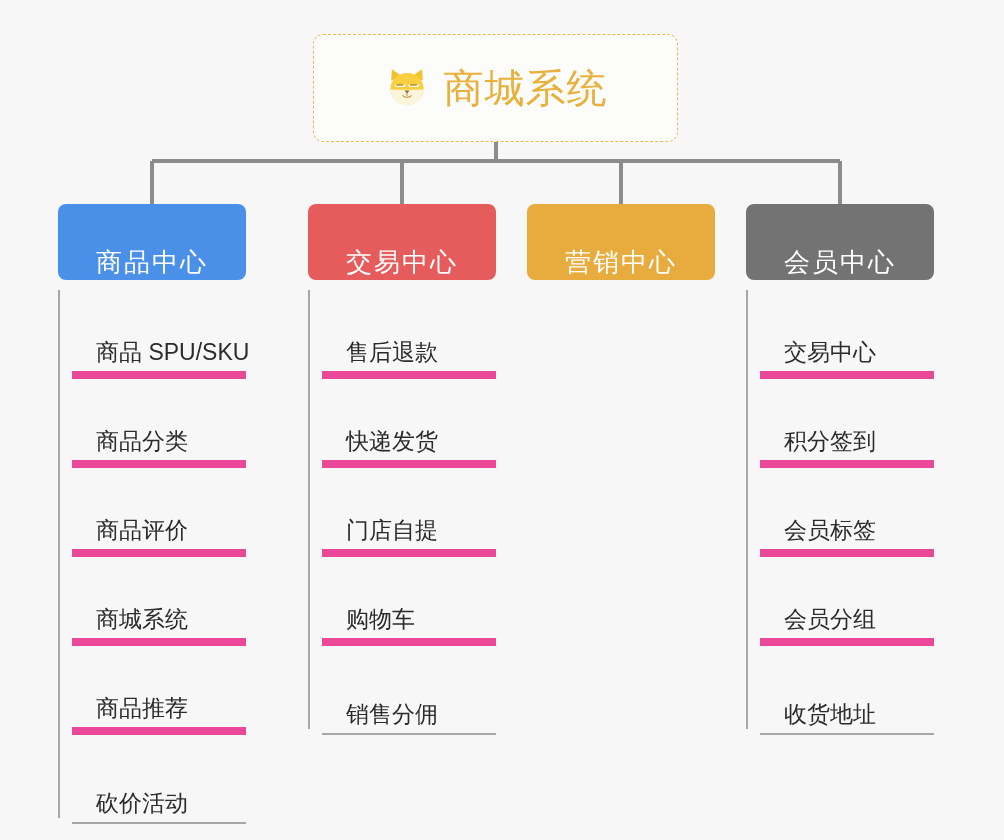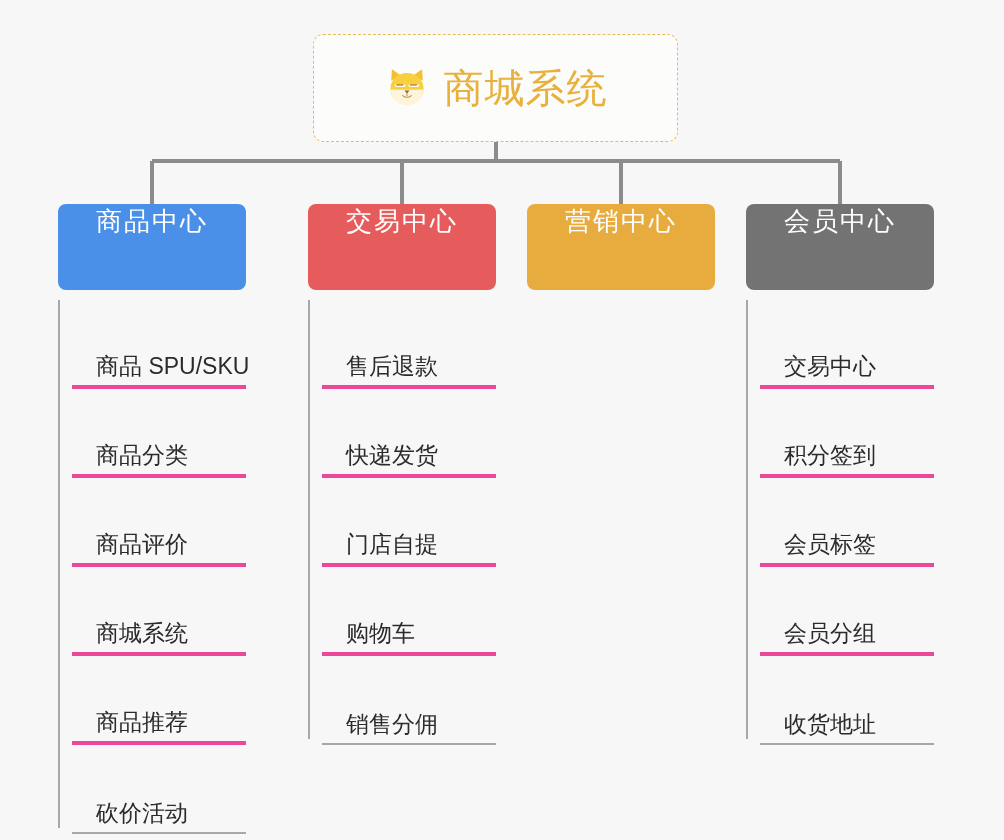--- a/index.html
+++ b/index.html
@@ -69,24 +69,24 @@
     position: absolute;
     top: 0;
     width: 188px;
   }
   .branch-0 { left: 58px;  }
   .branch-1 { left: 308px; }
   .branch-2 { left: 527px; }
   .branch-3 { left: 746px; }
 
   .branch-header {
-    height: 86px;
+    height: 76px;
     border-radius: 8px;
     display: flex;
-    align-items: flex-start;
+    align-items: flex-end;
     justify-content: center;
     color: #ffffff;
     font-size: 26px;
     letter-spacing: 2px;
     white-space: nowrap;
   }
 
   .leaf-list {
     position: relative;
     margin-top: 10px;
@@ -105,21 +105,21 @@
   }
 
   .leaf-item {
     position: relative;
     height: 89px;
     display: flex;
     align-items: flex-end;
     justify-content: flex-start;
     padding-bottom: 6px;
     padding-left: 24px;
-    border-bottom: 4px solid #ec4899;
+    border-bottom: 8px solid #ec4899;
   }
   .leaf-item:last-child {
     border-bottom: 2px solid #a8a8a8;
   }
   .leaf-label {
     font-size: 23px;
     line-height: 1.1;
     color: #2b2b2b;
     white-space: nowrap;
   }

